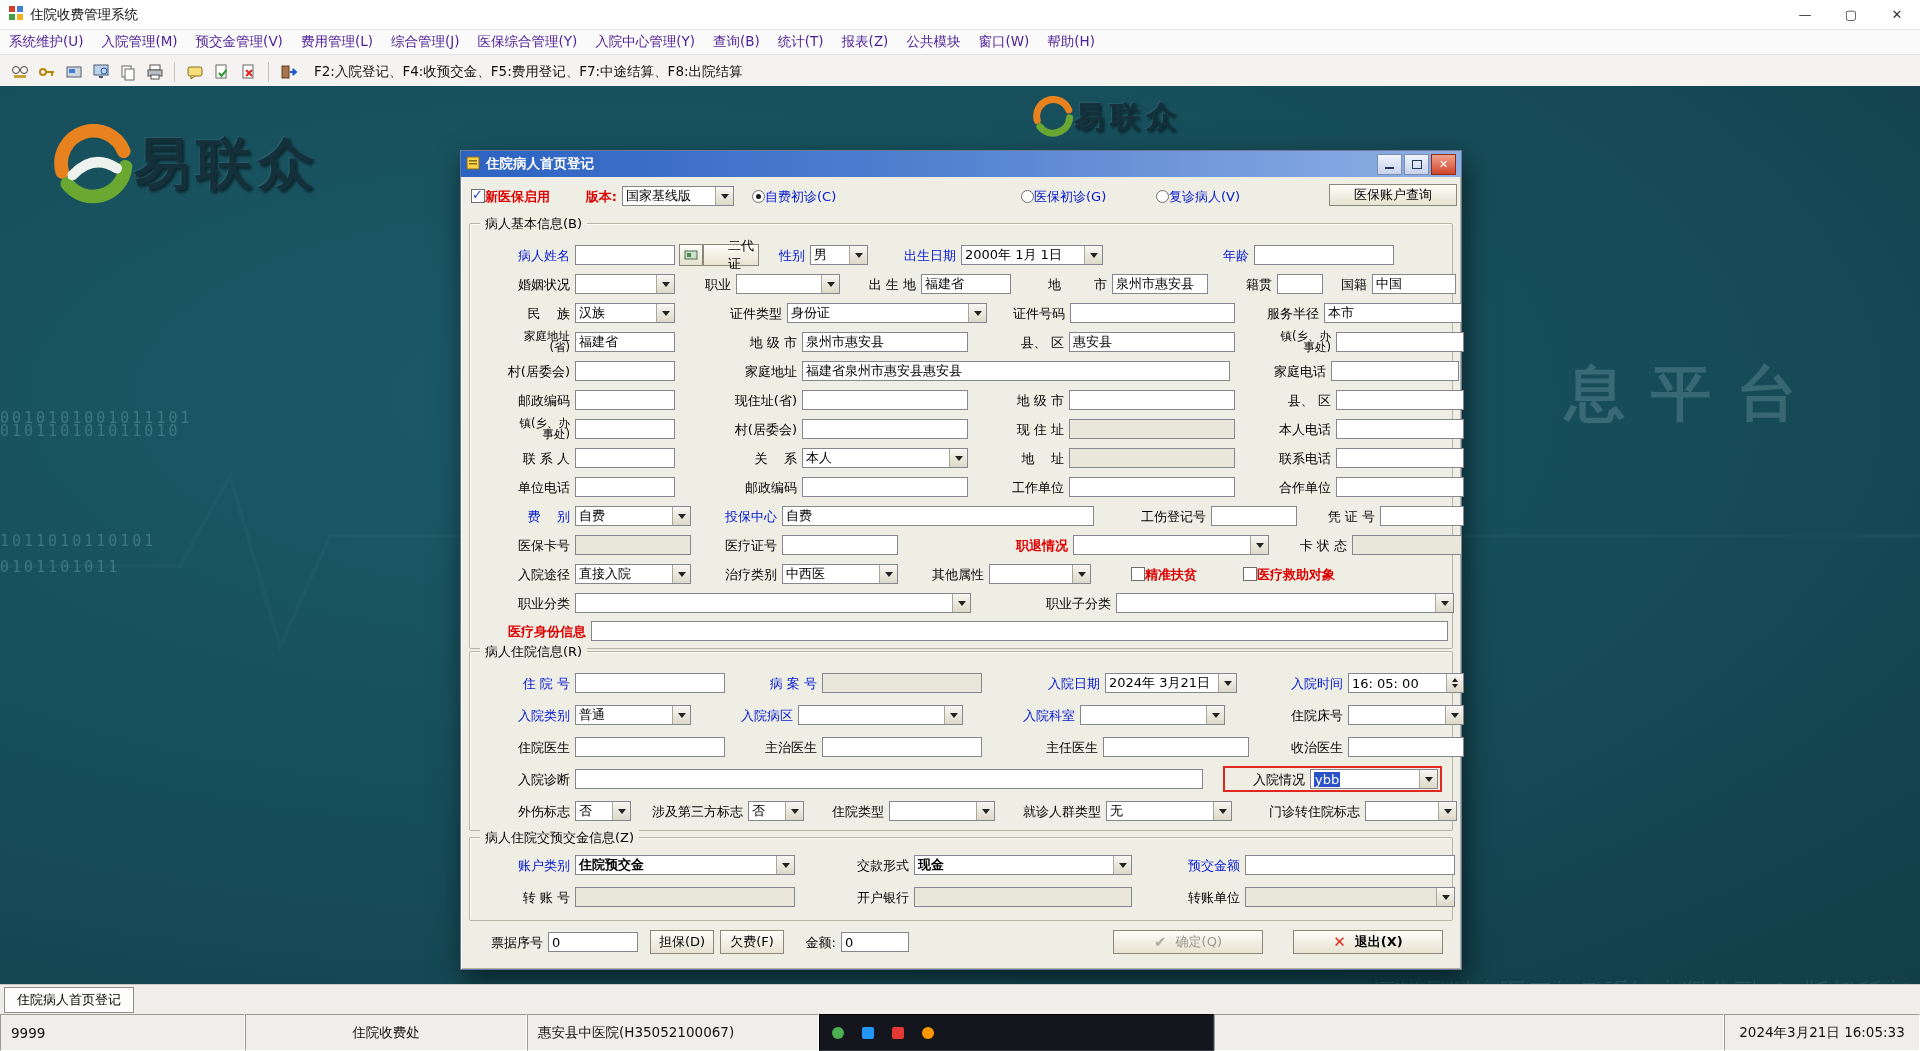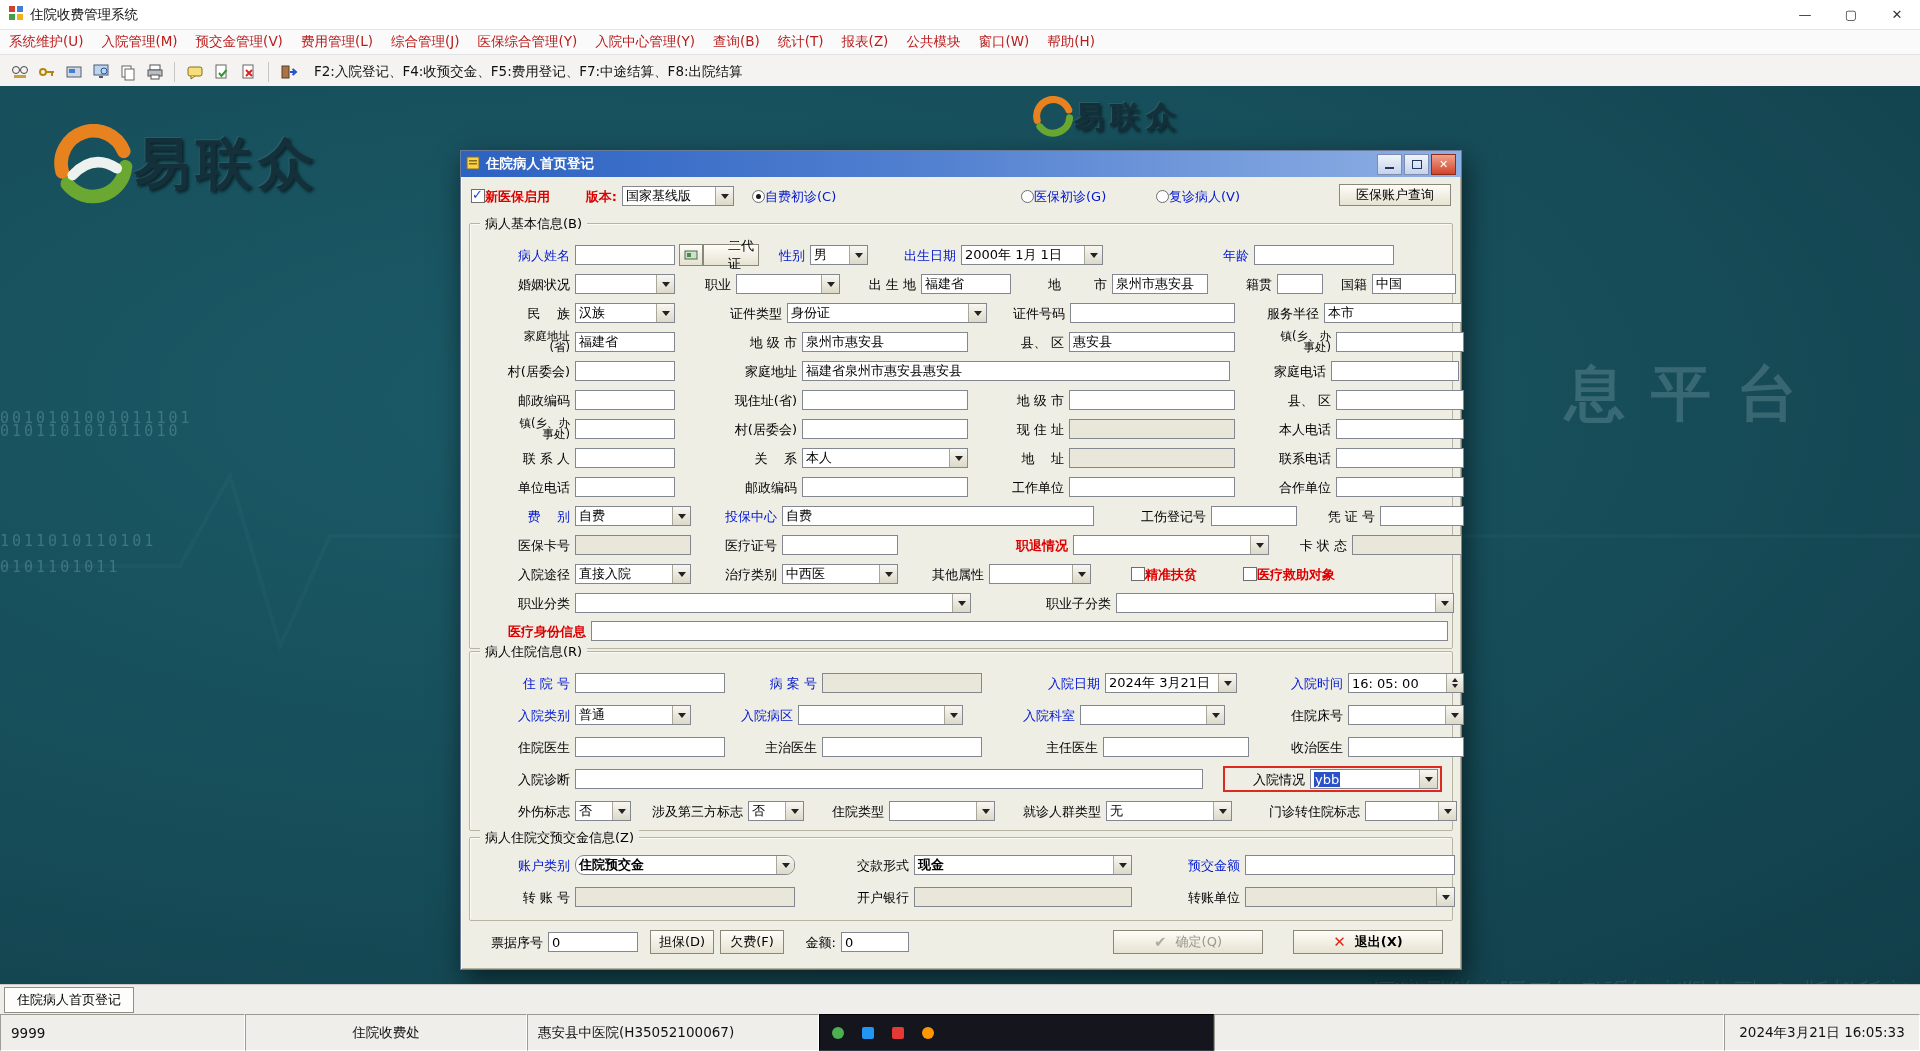--- a/index.html
+++ b/index.html
@@ -2,21 +2,21 @@
 <html><head>
 <meta charset="utf-8">
 <style>
   html,body{margin:0;padding:0;}
   body{width:1920px;height:1051px;overflow:hidden;font-family:"DejaVu Sans","Liberation Sans",sans-serif;background:#d4d0c8;}
   .screen{position:relative;width:1920px;height:1051px;background:#fff;}
   
   .titlebar{height:29px;background:#ffffff;display:flex;align-items:center;padding-left:8px;border-bottom:1px solid #e6e6e6;}
   .titlebar .ttl{font-size:13.5px;color:#111;margin-left:6px;flex:1;}
   .wbtn{width:46px;height:29px;display:flex;align-items:center;justify-content:center;font-size:13px;color:#333;}
-  .menubar{height:24px;background:#fafafa;display:flex;align-items:center;font-size:13.5px;border-bottom:1px solid #e2e2e2;color:#b91c1c;}
+  .menubar{height:24px;background:#fafafa;display:flex;align-items:center;font-size:13.5px;border-bottom:1px solid #e2e2e2;color:#4c1d95;}
   .menu-item{padding:0 9px;height:100%;display:flex;align-items:center;white-space:nowrap;}
   .toolbar{height:33px;background:#f4f3f1;display:flex;align-items:center;padding:0 6px;border-bottom:1px solid #d6d6d6;}
   .tbtn{width:25px;height:25px;margin:0 1px;display:flex;align-items:center;justify-content:center;}
   .tsep{width:1px;height:20px;background:#c6c6c6;margin:0 6px;}
   .thint{font-size:13.5px;margin-left:12px;color:#111;white-space:nowrap;}
   
   .client{position:absolute;top:86px;left:0;width:1920px;height:898px;overflow:hidden;background:radial-gradient(ellipse at 30% 35%,#1b5a67 0%,#164d59 55%,#113e49 100%);}
   .binline{position:absolute;left:0;color:rgba(150,195,205,.30);font-family:"DejaVu Sans Mono",monospace;font-size:15px;letter-spacing:3px;}
   .bigtxt{position:absolute;left:1565px;top:268px;font-size:60px;font-weight:bold;letter-spacing:26px;color:rgba(200,222,230,.20);white-space:nowrap;}
   .copyright{position:absolute;right:14px;top:888px;font-size:26px;font-weight:bold;color:#11414c;text-shadow:1px 1px 0 rgba(190,215,220,.14);white-space:nowrap;}
@@ -230,21 +230,21 @@
               <i class="tri"></i>
             </span>
           </div>
         <span class="ra on" style="margin-left:18px;"></span>
         <span class="l bl ll" style="width:88px;">自费初诊(C)</span>
         <span class="ra" style="margin-left:168px;"></span>
         <span class="l bl ll" style="width:90px;">医保初诊(G)</span>
         <span class="ra" style="margin-left:32px;"></span>
         <span class="l bl ll" style="width:90px;">复诊病人(V)</span>
       </div>
-      <div class="btn small" style="position:absolute;right:10px;top:33px;width:112px;">医保账户查询</div>
+      <div class="btn small" style="position:absolute;right:4px;top:33px;width:128px;">医保账户查询</div>
 
       <div class="grp" style="top:72px;height:424px;">
         <span class="gt">病人基本信息(B)</span>
 
         <div class="r" style="top:20px;">
           <span class="l bl" style="width:96px;">病人姓名</span>
           <div class="t" style="width:100px;"></div>
           <span class="iconbtn" style="margin-left:4px;">
               <svg width="16" height="16">
                 <rect x="2" y="4" width="12" height="8" fill="#cfe0cf" stroke="#4a6a4a"></rect>
@@ -591,21 +591,21 @@
               </span>
             </div>
         </div>
       </div>
 
       <div class="grp" style="top:686px;height:82px;">
         <span class="gt">病人住院交预交金信息(Z)</span>
 
         <div class="r" style="top:16px;">
           <span class="l bl" style="width:96px;">账户类别</span>
-          <div class="cb" style="width:220px;border-radius:9px;">
+          <div class="cb" style="width:220px;">
               <span class="v bold">住院预交金</span>
               <span class="a">
                 <i class="tri"></i>
               </span>
             </div>
           <span class="l" style="width:80px;margin-left:34px;">交款形式</span>
           <div class="cb" style="width:218px;">
               <span class="v bold">现金</span>
               <span class="a">
                 <i class="tri"></i>

